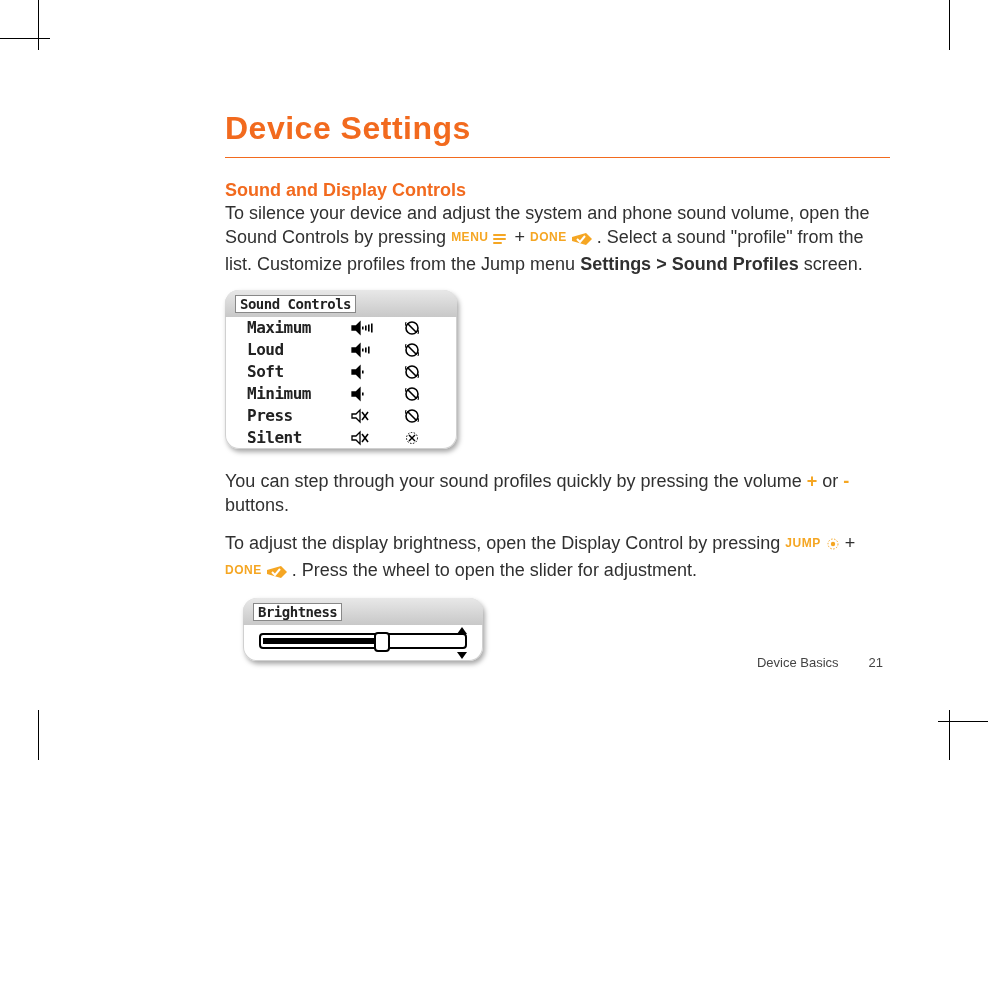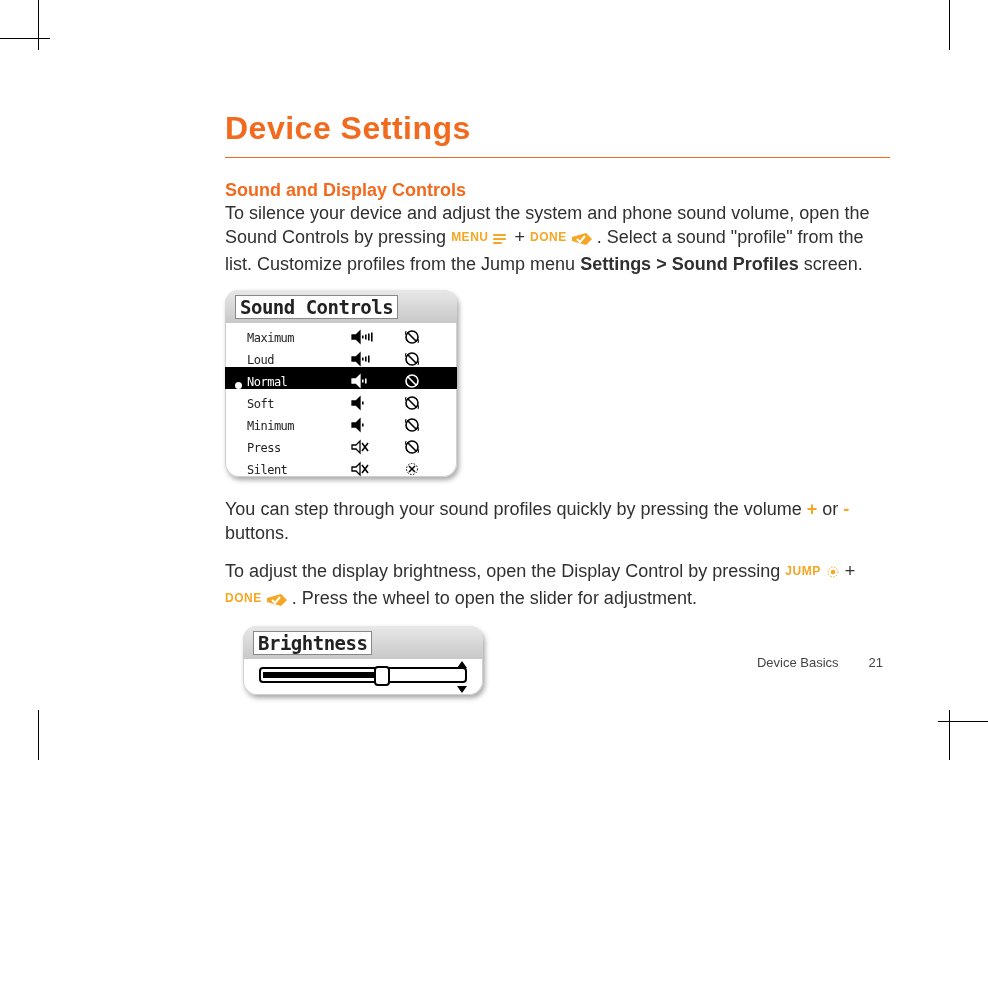--- a/index.html
+++ b/index.html
@@ -19,22 +19,22 @@
   p { font-size: 18px; line-height: 1.35; margin-bottom: 14px; color: #303030; }
   .key { color: #f5a623; font-size: 12px; font-weight: 800; letter-spacing: 0.5px; vertical-align: 2px; }
   .keybig { color: #f5a623; font-weight: 800; font-size: 18px; }
   .inline-icon { display:inline-block; vertical-align: -2px; }
   b { font-weight: 700; }
 
   
   .widget { position: relative; width: 232px; border-radius: 14px; background: #fff;
             box-shadow: 2px 3px 5px rgba(0,0,0,0.35), inset 0 0 0 1px #d0d0d0; overflow: hidden; margin-bottom: 20px; }
   .widget-header { background: linear-gradient(#e8e8e8,#c8c8c8); padding: 5px 10px 4px 10px; }
-  .widget-title { display:inline-block; background:#fff; border:1px solid #888; padding:0 4px; font-family: "Lucida Console", Monaco, monospace; font-size:19px; font-weight:700; letter-spacing:-0.5px; }
-  .row { display:flex; align-items:flex-end; height:22px; padding: 0 10px 0 22px; font-family: "Lucida Console", Monaco, monospace; font-size:12px; font-weight:400; letter-spacing:-0.5px; }
+  .widget-title { display:inline-block; background:#fff; border:1px solid #888; padding:0 4px; font-family: "Lucida Console", Monaco, monospace; font-size:14px; font-weight:700; letter-spacing:-0.5px; }
+  .row { display:flex; align-items:center; height:22px; padding: 0 10px 0 22px; font-family: "Lucida Console", Monaco, monospace; font-size:16px; font-weight:700; letter-spacing:-0.5px; }
   .row .label { width: 92px; }
   .row .volcol { width: 58px; display:flex; justify-content:center; }
   .row .vibcol { width: 30px; display:flex; justify-content:center; }
   .row.selected { background:#000; color:#fff; }
   .row.selected .dot { background:#fff; }
   .dot { position:absolute; left:10px; width:7px; height:7px; border-radius:50%; background:#000; }
   .row { position: relative; }
   .speaker svg, .vib svg { display:block; }
 
   
@@ -126,37 +126,20 @@
                 <rect x="14" y="5.5" width="1.6" height="5" fill="#000"></rect>
                 <rect x="17" y="4.5" width="1.6" height="7" fill="#000"></rect>
               </svg>
             </span>
             <span class="vibcol vib">
               <svg width="16" height="16" viewBox="0 0 16 16">
                 <circle cx="8" cy="8" r="6" fill="none" stroke="#000" stroke-width="1.6"></circle>
                 <line x1="3.5" y1="3.5" x2="12.5" y2="12.5" stroke="#000" stroke-width="1.6"></line>
                 <path d="M2 2 Q1 4 2 6" fill="none" stroke="#000" stroke-width="1"></path>
                 <path d="M14 10 Q15 12 14 14" fill="none" stroke="#000" stroke-width="1"></path>
-              </svg>
-            </span>
-          </div>
-          <div class="row selected">
-            <span class="dot"></span>
-            <span class="label">Normal</span>
-            <span class="volcol speaker">
-              <svg width="34" height="16" viewBox="0 0 34 16">
-                <path d="M1 6 L5 6 L9 2 L9 14 L5 10 L1 10 Z" fill="#fff" stroke="#fff" stroke-width="1.3"></path>
-                <rect x="11" y="6.5" width="1.6" height="3" fill="#fff"></rect>
-                <rect x="14" y="5.5" width="1.6" height="5" fill="#fff"></rect>
-              </svg>
-            </span>
-            <span class="vibcol vib">
-              <svg width="16" height="16" viewBox="0 0 16 16">
-                <circle cx="8" cy="8" r="6" fill="none" stroke="#fff" stroke-width="1.6"></circle>
-                <line x1="3.5" y1="3.5" x2="12.5" y2="12.5" stroke="#fff" stroke-width="1.6"></line>
               </svg>
             </span>
           </div>
           <div class="row">
             <span class="label">Soft</span>
             <span class="volcol speaker">
               <svg width="34" height="16" viewBox="0 0 34 16">
                 <path d="M1 6 L5 6 L9 2 L9 14 L5 10 L1 10 Z" fill="#000" stroke="#000" stroke-width="1.3"></path>
                 <rect x="11" y="6.5" width="1.6" height="3" fill="#000"></rect>
               </svg>

